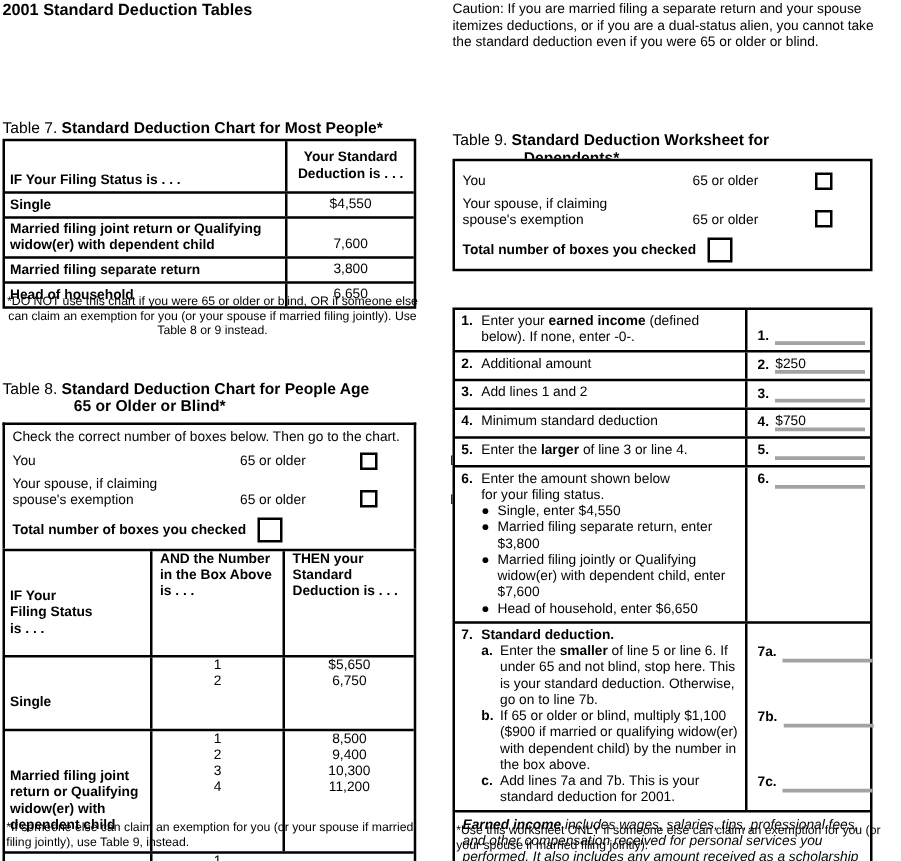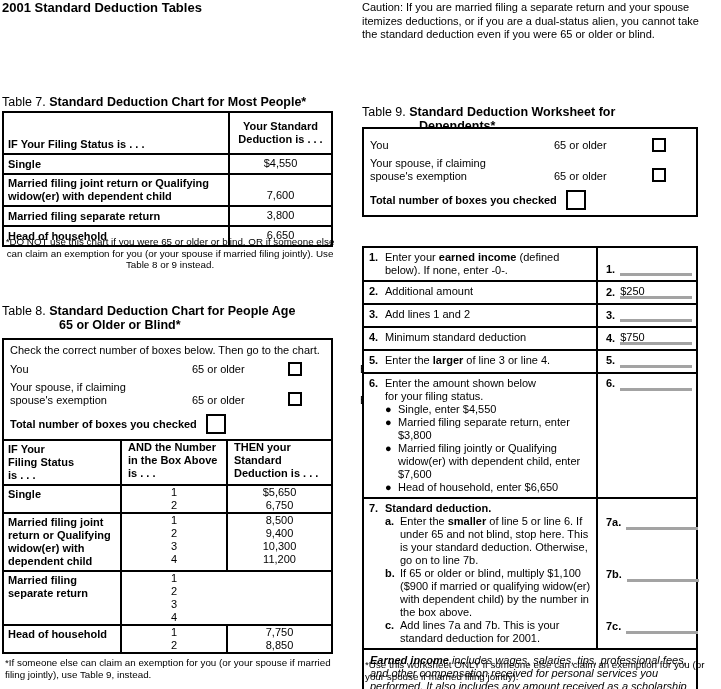--- a/index.html
+++ b/index.html
@@ -46,21 +46,21 @@
   .cb-row.bottom .cb { margin-bottom: 1px; }
   .cb { width: 14px; height: 14px; border: 2px solid #000; display: inline-block; background: #fff; }
   .cb-lg { width: 20px; height: 20px; border: 2px solid #000; display: inline-block; background: #fff; }
   .total-row { display: flex; align-items: center; gap: 9px; margin-top: 7px; font-weight: bold; }
 
   
   .t8-wrap { left: 2px; top: 338px; width: 331px; }
   .t8-cb { border-bottom: none; }
   .t8-chart .row { display: grid; grid-template-columns: 116px 106px 1fr; border-top: 2px solid #000; }
   .t8-chart .row:first-child { border-top: none; }
-  .t8-chart .s { padding: 2px 4px; font-weight: bold; }
+  .t8-chart .s { padding: 14px 4px; font-weight: bold; margin-top: 16px; }
   .t8-chart .n, .t8-chart .a { border-left: 2px solid #000; text-align: center; padding: 0 2px; }
   .t8-chart .hdr div { font-weight: bold; text-align: left; }
   .t8-chart .hdr .n, .t8-chart .hdr .a { padding-left: 6px; }
 
   
   .t9-cb { left: 362px; top: 127px; width: 336px; }
   .t9-cb .cb-row { grid-template-columns: 148px 62px 40px 46px 22px; }
   .ws { left: 362px; top: 246px; width: 336px; }
   .ws .row { display: grid; grid-template-columns: 1fr 100px; border-top: 2px solid #000; }
   .ws .row:first-child { border-top: none; }

